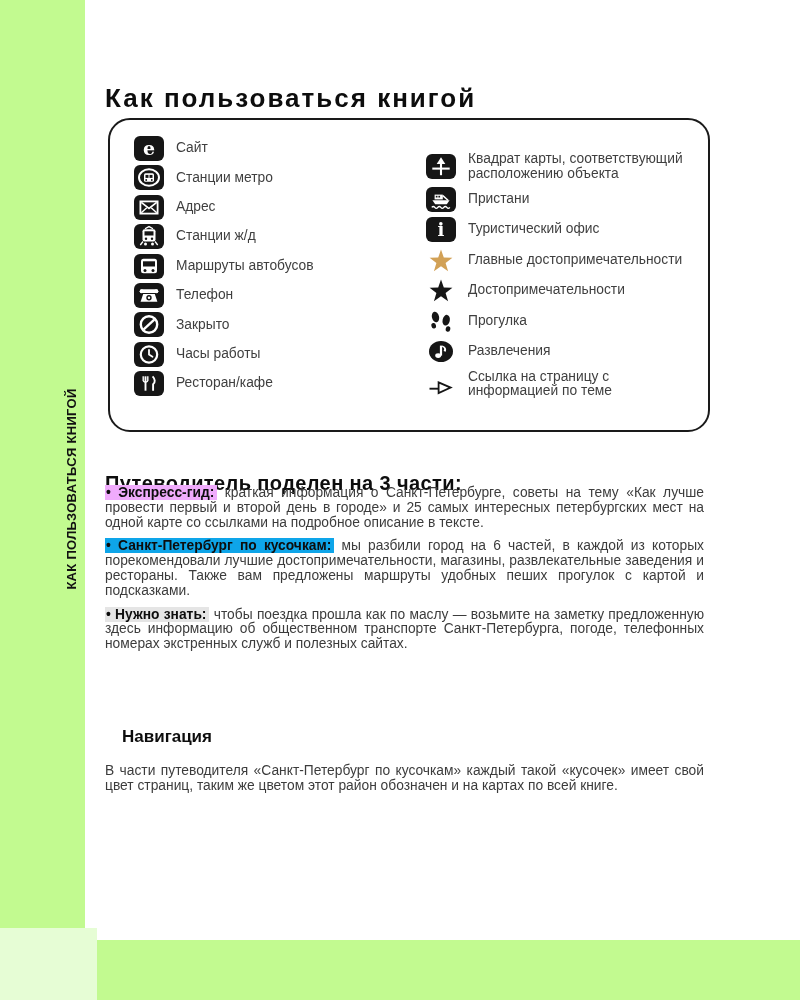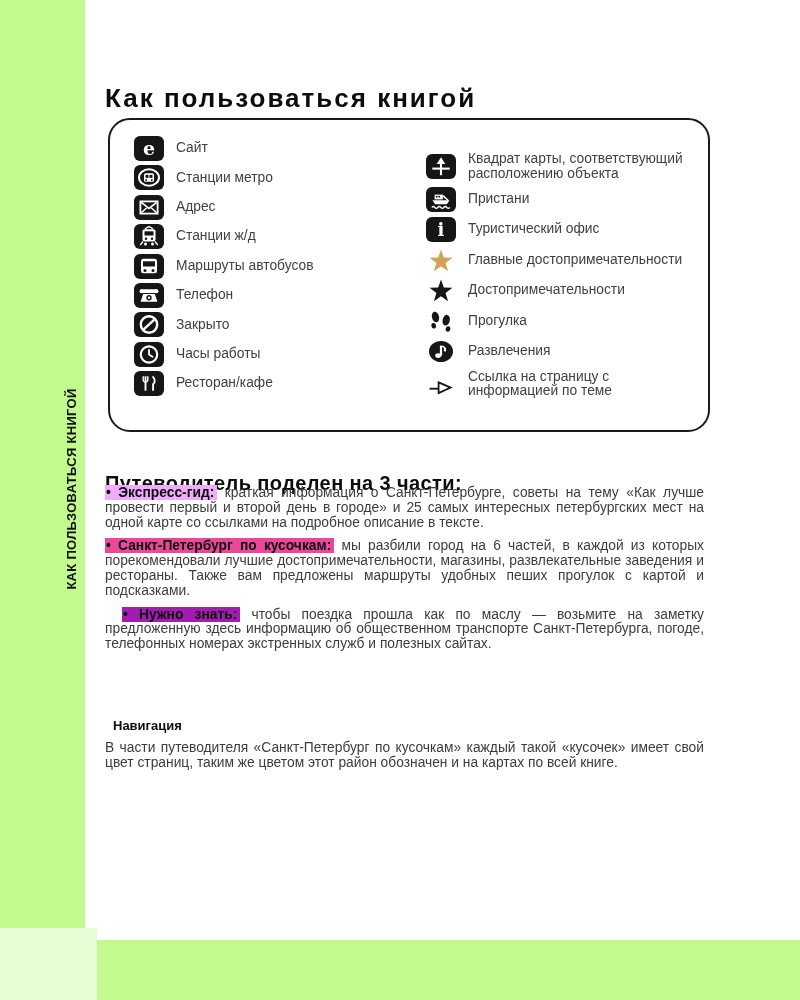--- a/index.html
+++ b/index.html
@@ -29,21 +29,21 @@
   .legend-icon svg{display:block;width:30px;height:25px;}
   .legend-label{font-size:13.8px;line-height:14.5px;color:#3f3f3f;max-width:252px;}
 
   
   .section-heading{position:absolute;left:105px;top:455px;font-size:20px;font-weight:bold;
                    color:#0d0d0d;letter-spacing:.4px;}
   .bullets{position:absolute;left:105px;top:486px;width:599px;}
   .bullets p{margin:0 0 9px 0;font-size:13.8px;line-height:14.8px;text-align:justify;}
   .lead{font-weight:bold;color:#0d0d0d;padding:0 3px 0 1px;}
   .nav-block{position:absolute;left:105px;top:710px;width:599px;}
-  .nav-heading{font-size:13px;font-weight:bold;color:#0d0d0d;margin:8px;}
+  .nav-heading{font-size:17px;font-weight:bold;color:#0d0d0d;margin:17px;}
   .nav-text{margin:1px 0 8px 0;font-size:13.8px;line-height:14.8px;text-align:justify;}
 </style>
 </head>
 <body>
 
 <div class="page">
 
   <div class="sidebar" id="sidebar" style="background: rgb(194, 250, 144);"></div>
   <div class="side-label">КАК ПОЛЬЗОВАТЬСЯ КНИГОЙ</div>
 
@@ -250,22 +250,22 @@
           </span>
           <span class="legend-label">Ссылка на страницу с информацией по теме</span>
         </div>
       </div>
   </div>
 
   <h2 class="section-heading">Путеводитель поделен на 3 части:</h2>
 
   <div class="bullets" id="bullets">
       <p><span class="lead" style="background: #f0abfc;">• Экспресс-гид:</span><span> краткая информация о Санкт-Петербурге, советы на тему «Как лучше провести первый и второй день в городе» и 25 самых интересных петербургских мест на одной карте со ссылками на подробное описание в тексте.</span></p>
-      <p><span class="lead" style="background: #ec4899;">• Санкт-Петербург по кусочкам:</span><span> мы разбили город на 6 частей, в каждой из которых порекомендовали лучшие достопримечательности, магазины, развлекательные заведения и рестораны. Также вам предложены маршруты удобных пеших прогулок с картой и подсказками.</span></p>
-      <p><span class="lead" style="background: #a21caf; margin-left: 17px;">• Нужно знать:</span><span> чтобы поездка прошла как по маслу — возьмите на заметку предложенную здесь информацию об общественном транспорте Санкт-Петербурга, погоде, телефонных номерах экстренных служб и полезных сайтах.</span></p>
+      <p><span class="lead" style="background: #0ea5e9;">• Санкт-Петербург по кусочкам:</span><span> мы разбили город на 6 частей, в каждой из которых порекомендовали лучшие достопримечательности, магазины, развлекательные заведения и рестораны. Также вам предложены маршруты удобных пеших прогулок с картой и подсказками.</span></p>
+      <p><span class="lead" style="background: #e5e5e5;">• Нужно знать:</span><span> чтобы поездка прошла как по маслу — возьмите на заметку предложенную здесь информацию об общественном транспорте Санкт-Петербурга, погоде, телефонных номерах экстренных служб и полезных сайтах.</span></p>
     </div>
 
   <div class="nav-block">
     <p class="nav-heading">Навигация</p>
     <p class="nav-text">В части путеводителя «Санкт-Петербург по кусочкам» каждый такой «кусочек» имеет свой цвет страниц, таким же цветом этот район обозначен и на картах по всей книге.</p>
   </div>
 
 </div>
 
 </body></html>

